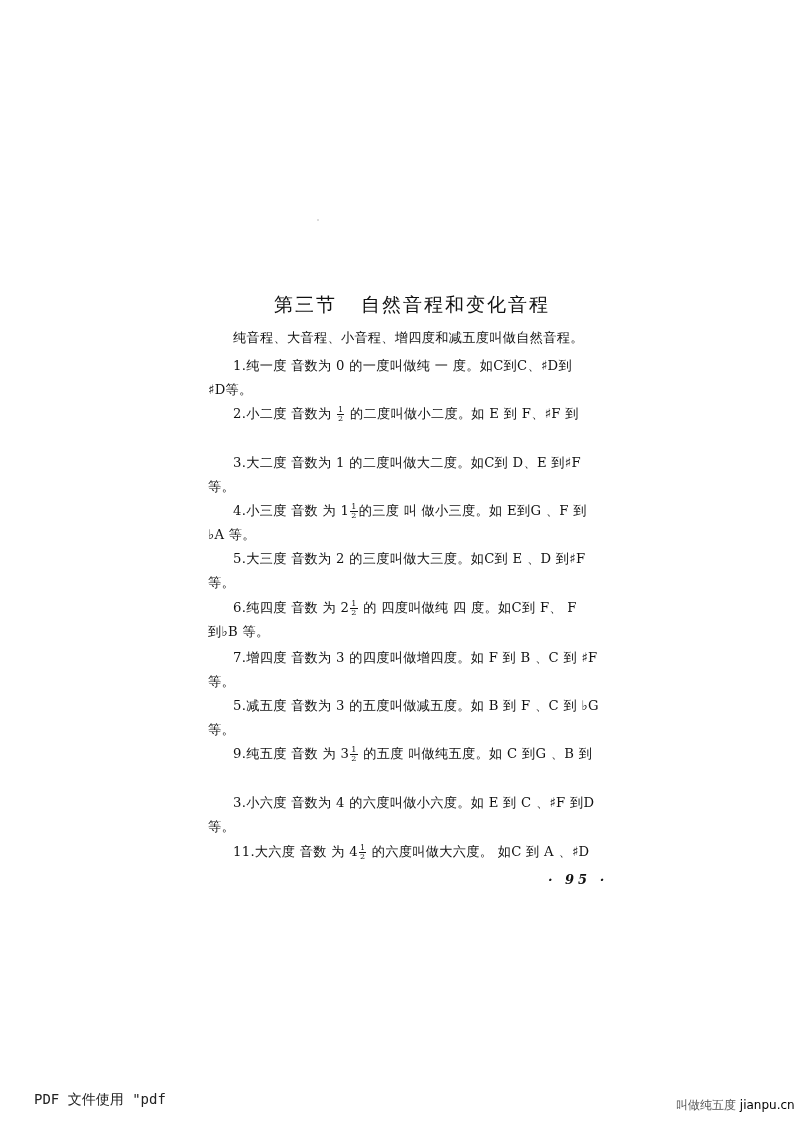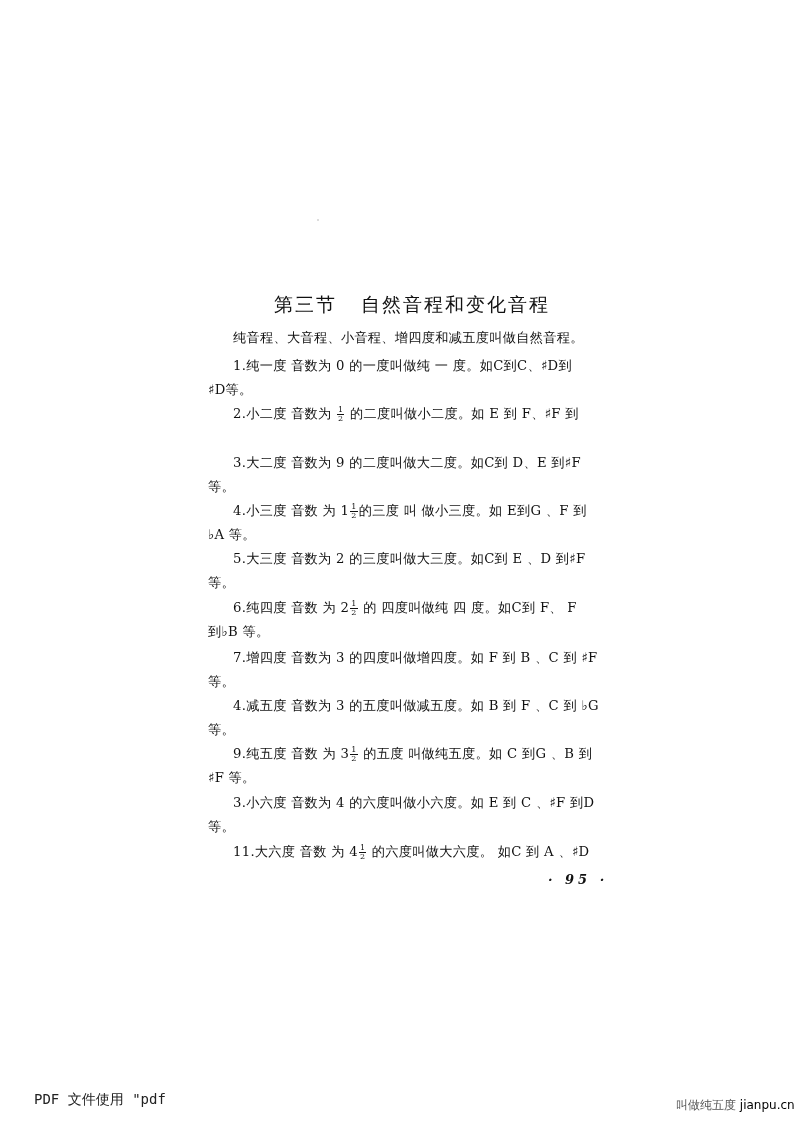--- a/index.html
+++ b/index.html
@@ -36,46 +36,45 @@
 
   <div class="line indent" style="top:330px">纯音程、大音程、小音程、增四度和减五度叫做自然音程。</div>
 
   <div class="line indent" style="top:358px">1.纯一度   音数为 0 的一度叫做纯 一 度。如C到C、♯D到</div>
   <div class="line" style="top:382px">♯D等。</div>
 
   <div class="line indent" style="top:406px">
     <span>2.小二度   音数为 </span><span class="frac"><span class="num">1</span><span>2</span></span><span> 的二度叫做小二度。如 E 到 F、♯F 到</span>
   </div>
 
-  <div class="line indent" style="top:455px">3.大二度   音数为 9 的二度叫做大二度。如C到 D、E 到♯F</div>
+  <div class="line indent" style="top:455px">3.大二度   音数为 1 的二度叫做大二度。如C到 D、E 到♯F</div>
   <div class="line" style="top:479px">等。</div>
 
   <div class="line indent" style="top:503px">
     <span>4.小三度   音数 为 </span><span>1</span><span class="frac"><span class="num">1</span><span>2</span></span><span>的三度 叫 做小三度。如 E到G 、F 到</span>
   </div>
   <div class="line" style="top:527px">♭A 等。</div>
 
   <div class="line indent" style="top:551px">5.大三度   音数为 2 的三度叫做大三度。如C到 E 、D 到♯F</div>
   <div class="line" style="top:575px">等。</div>
 
   <div class="line indent" style="top:600px">
     <span>6.纯四度   音数 为 </span><span>2</span><span class="frac"><span class="num">1</span><span>2</span></span><span> 的 四度叫做纯 四 度。如C到 F、 F</span>
   </div>
   <div class="line" style="top:624px">到♭B 等。</div>
 
   <div class="line indent" style="top:650px">7.增四度   音数为 3 的四度叫做增四度。如 F 到 B 、C 到 ♯F</div>
   <div class="line" style="top:674px">等。</div>
 
-  <div class="line indent" style="top:698px">4.减五度   音数为 3 的五度叫做减五度。如 B 到 F 、C 到 ♭G</div>
+  <div class="line indent" style="top:698px">5.减五度   音数为 3 的五度叫做减五度。如 B 到 F 、C 到 ♭G</div>
   <div class="line" style="top:722px">等。</div>
 
   <div class="line indent" style="top:746px">
     <span>9.纯五度   音数 为 </span><span>3</span><span class="frac"><span class="num">1</span><span>2</span></span><span> 的五度 叫做纯五度。如 C 到G 、B 到</span>
   </div>
-  <div class="line" style="top:770px">♯F 等。</div>
 
   <div class="line indent" style="top:795px">3.小六度   音数为 4 的六度叫做小六度。如 E 到 C 、♯F 到D</div>
   <div class="line" style="top:819px">等。</div>
 
   <div class="line indent" style="top:844px">
     <span>11.大六度   音数 为 </span><span>4</span><span class="frac"><span class="num">1</span><span>2</span></span><span> 的六度叫做大六度。 如C 到 A 、♯D</span>
   </div>
 
   <div class="pagenum">· 95 ·</div>
 

